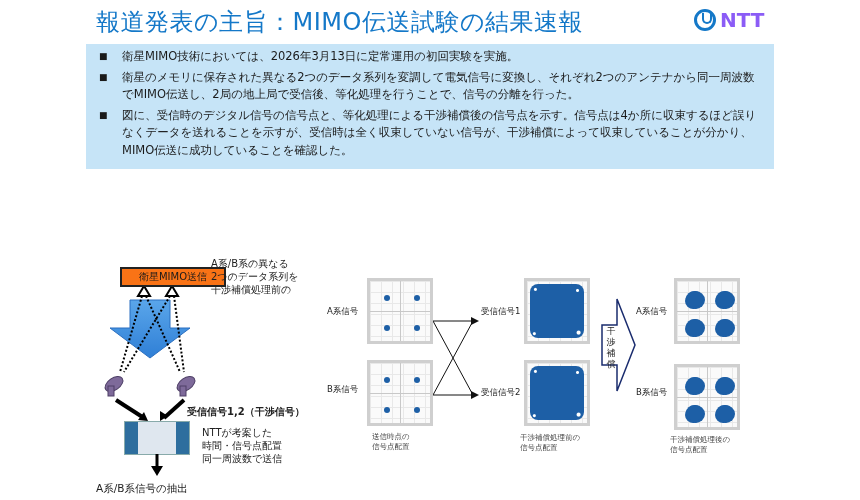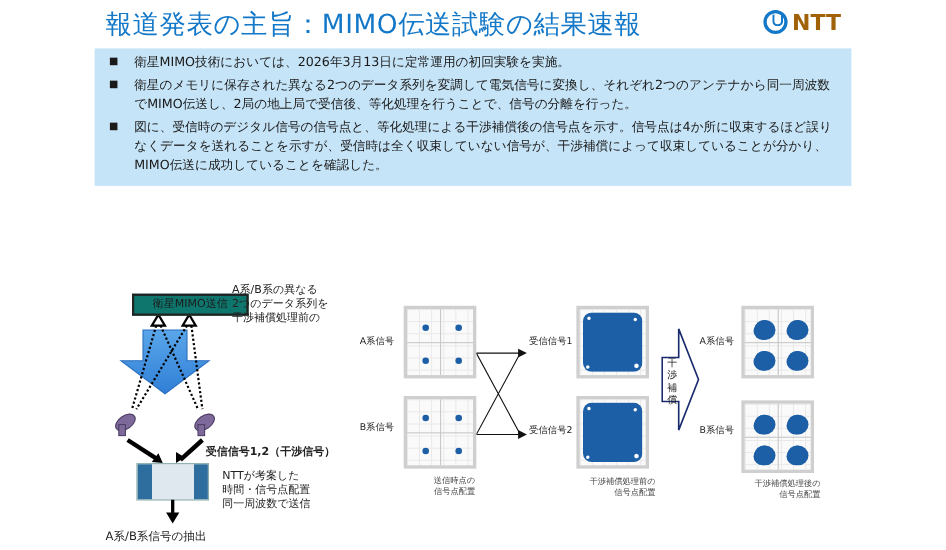--- a/index.html
+++ b/index.html
@@ -4,32 +4,32 @@
 <style>
   * { box-sizing: border-box; margin: 0; padding: 0; }
   html, body { width: 860px; height: 500px; background: #ffffff; overflow: hidden; }
   body { font-family: "DejaVu Sans", "Liberation Sans", sans-serif; position: relative; color: #1a1a1a; }
 
   .header { position: absolute; left: 90px; top: 4px; width: 690px; height: 36px; }
   .title { position: absolute; left: 6px; top: 2px; font-size: 24px; font-weight: normal; color: #1478c8; letter-spacing: 0.5px; white-space: nowrap; }
   .logo { position: absolute; left: 604px; top: 4px; display: flex; align-items: center; gap: 4px; }
   .logo-mark { width: 22px; height: 22px; border: 3px solid #1478c8; border-radius: 50%; position: relative; }
   .logo-mark::after { content: ""; position: absolute; left: 5px; top: 1px; width: 6px; height: 9px; border: 2.5px solid #1478c8; border-top: none; border-radius: 0 0 5px 5px; }
-  .logo-text { font-size: 20px; font-weight: bold; color: #a16207; }
+  .logo-text { font-size: 20px; font-weight: bold; color: #8b5cf6; }
 
   .summary { position: absolute; left: 86px; top: 44px; width: 688px; height: 125px; background: #c6e4f7; padding: 4px 10px 4px 10px; }
   .bullet { display: flex; font-size: 11.5px; line-height: 17.5px; margin-bottom: 3px; }
   .bullet-mark { width: 26px; flex-shrink: 0; font-size: 9px; line-height: 17.5px; padding-left: 3px; }
   .bullet-text { flex: 1; }
 
   .diagram { position: absolute; left: 0; top: 240px; width: 860px; height: 260px; }
   .abs { position: absolute; }
-  .txbox { position: absolute; left: 120px; top: 27px; width: 106px; height: 20px; border: 2px solid #222; font-size: 10px; text-align: center; line-height: 16px; background: #0f766e; }
+  .txbox { position: absolute; left: 120px; top: 27px; width: 106px; height: 20px; border: 2px solid #222; font-size: 10px; text-align: center; line-height: 16px; background: #f97316; }
   .small { font-size: 10px; line-height: 13px; color: #222; }
-  .tiny { font-size: 7.5px; line-height: 10px; color: #444; text-align: right; }
+  .tiny { font-size: 7.5px; line-height: 10px; color: #444; text-align: left; }
   .const-box { position: absolute; width: 66px; height: 66px; border: 3px solid #cfcfcf; background:
       linear-gradient(#e8e8e8 1px, transparent 1px) 0 0/11px 11px,
       linear-gradient(90deg, #e8e8e8 1px, transparent 1px) 0 0/11px 11px, #fafafa; }
   .const-box .midv { position:absolute; left:50%; top:0; bottom:0; width:1px; background:#c8c8c8; }
   .const-box .midh { position:absolute; top:50%; left:0; right:0; height:1px; background:#c8c8c8; }
   .dot { position: absolute; width: 6px; height: 6px; border-radius: 50%; background: #1d5fa6; }
   .cluster { position: absolute; width: 17px; height: 16px; border-radius: 50%; background: #1d5fa6; box-shadow: 1px 1px 0 1px #1d5fa6, -1px 2px 0 0 #1d5fa6; }
   .noise { position: absolute; left: 3px; top: 3px; right: 3px; bottom: 3px; background: #1d5fa6; border-radius: 8px;
       background-image: radial-gradient(circle at 10% 10%, #fff 1px, transparent 2px), radial-gradient(circle at 88% 12%, #fff 1px, transparent 2px), radial-gradient(circle at 90% 90%, #fff 1.5px, transparent 2.5px), radial-gradient(circle at 8% 92%, #fff 1px, transparent 2px); }
   .caption { position: absolute; left: 376px; top: 223px; font-size: 14px; color: #222; white-space: nowrap; }

